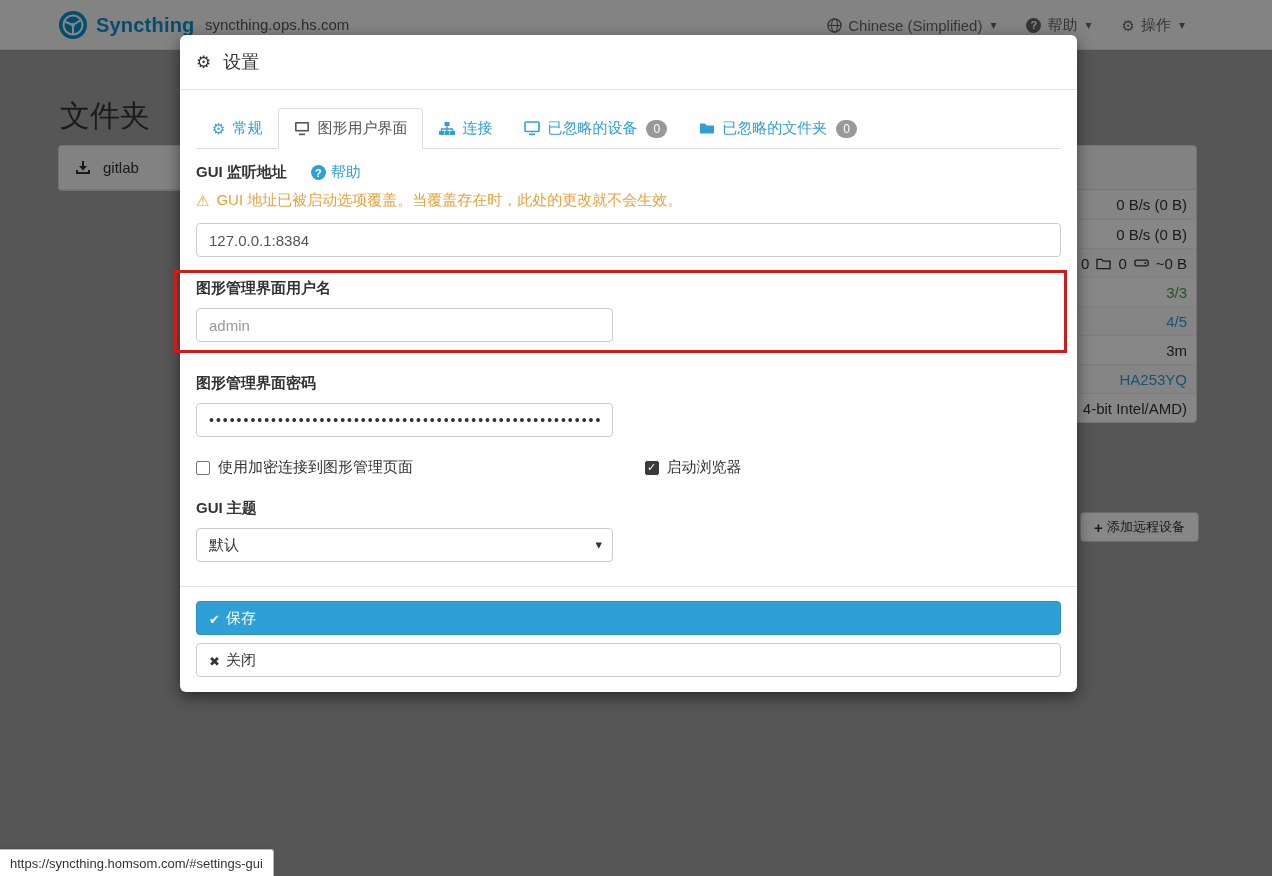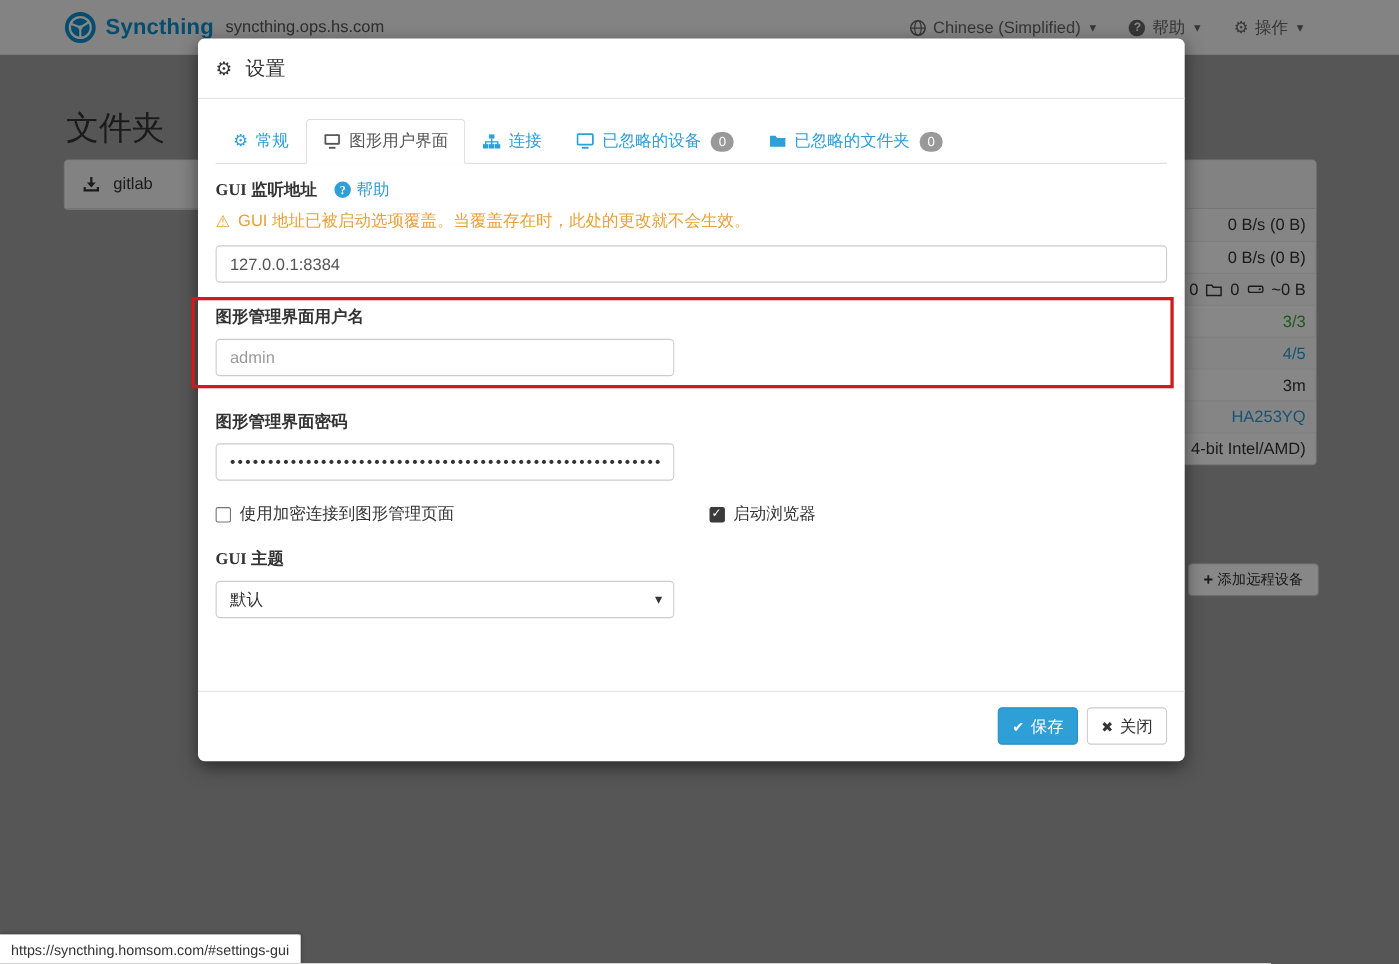--- a/index.html
+++ b/index.html
@@ -50,21 +50,21 @@
   .modal-body { padding:0 16px; flex:1; }
 
   .tabs { display:flex; align-items:flex-end; margin-top:18px; border-bottom:1px solid #ddd; }
   .tab { display:flex; align-items:center; gap:7px; padding:10px 15px; font-size:15px;
          color:#2f9fd8; cursor:pointer; border:1px solid transparent; margin-bottom:-1px; }
   .tab.active { color:#555; background:#fff; border-color:#ddd; border-bottom-color:#fff;
                 border-radius:4px 4px 0 0; cursor:default; }
   .badge { background:#999; color:#fff; font-size:12px; line-height:1; padding:3px 7px;
            border-radius:10px; margin-left:2px; }
 
-  .label-row { margin-top:14px; display:flex; align-items:center; gap:16px;font-family:Liberation Serif, serif; }
+  .label-row { margin-top:14px; display:flex; align-items:center; gap:24px; }
   .field-label { font-size:15px; font-weight:bold; color:#333; }
   .help-link { display:flex; align-items:center; gap:5px; color:#2f9fd8; font-size:15px; cursor:pointer; }
   .i-qc { display:inline-flex; align-items:center; justify-content:center; width:15px; height:15px;
           border-radius:50%; background:#2f9fd8; color:#fff; font-size:11px; font-weight:bold; }
   .i-qc::before { content:"?"; }
 
   .warning-row { margin-top:9px; display:flex; align-items:center; gap:7px;
                  color:#e8a03a; font-size:15px; }
   .i-warn::before { content:"⚠"; font-size:15px; }
 
@@ -86,21 +86,21 @@
   .cbox.checked { background:#3b3b3b; border-color:#3b3b3b; }
   .cbox.checked::after { content:"✓"; color:#fff; font-size:11px; line-height:1; }
 
   .theme-label { margin-top:22px; }
   .select { position:relative; width:417px; height:34px; border:1px solid #ccc; border-radius:4px;
             margin-top:10px; display:flex; align-items:center; padding:0 12px; font-size:15px;
             color:#333; background:#fff; cursor:pointer; }
   .select::after { content:"▾"; position:absolute; right:10px; top:8px; font-size:13px; color:#333; }
 
   .modal-footer { border-top:1px solid #e5e5e5; padding:14px 16px 15px;
-                  display:flex; justify-content:flex-end; gap:8px; }
+                  display:flex; justify-content:flex-end; gap:8px;flex-direction:column; }
   .btn { height:34px; border-radius:4px; font-size:15px; padding:0 12px; cursor:pointer;
          display:inline-flex; align-items:center; gap:6px;
          font-family:"Liberation Sans","DejaVu Sans",sans-serif; }
   .btn-primary { background:#2f9fd8; border:1px solid #2a90c4; color:#fff; }
   .btn-default { background:#fff; border:1px solid #ccc; color:#333; }
   .i-check::before { content:"✔"; font-size:13px; }
   .i-x::before { content:"✖"; font-size:13px; }
   .i-gear::before { content:"⚙"; }
   .i-gear { font-size:17px; line-height:1; }
   .i-gear.sm { font-size:15px; }

